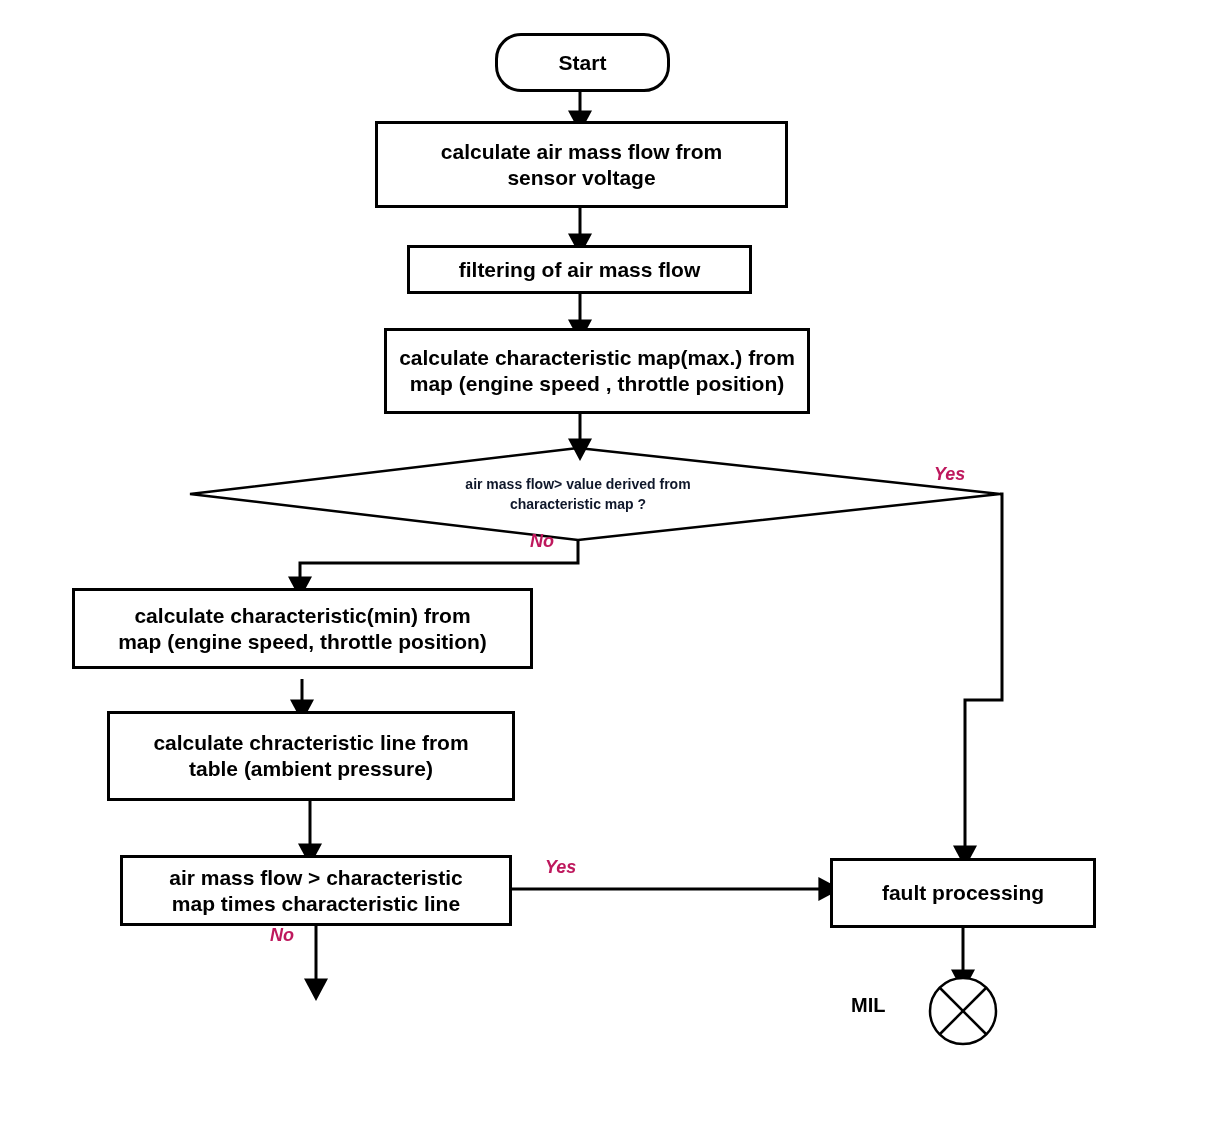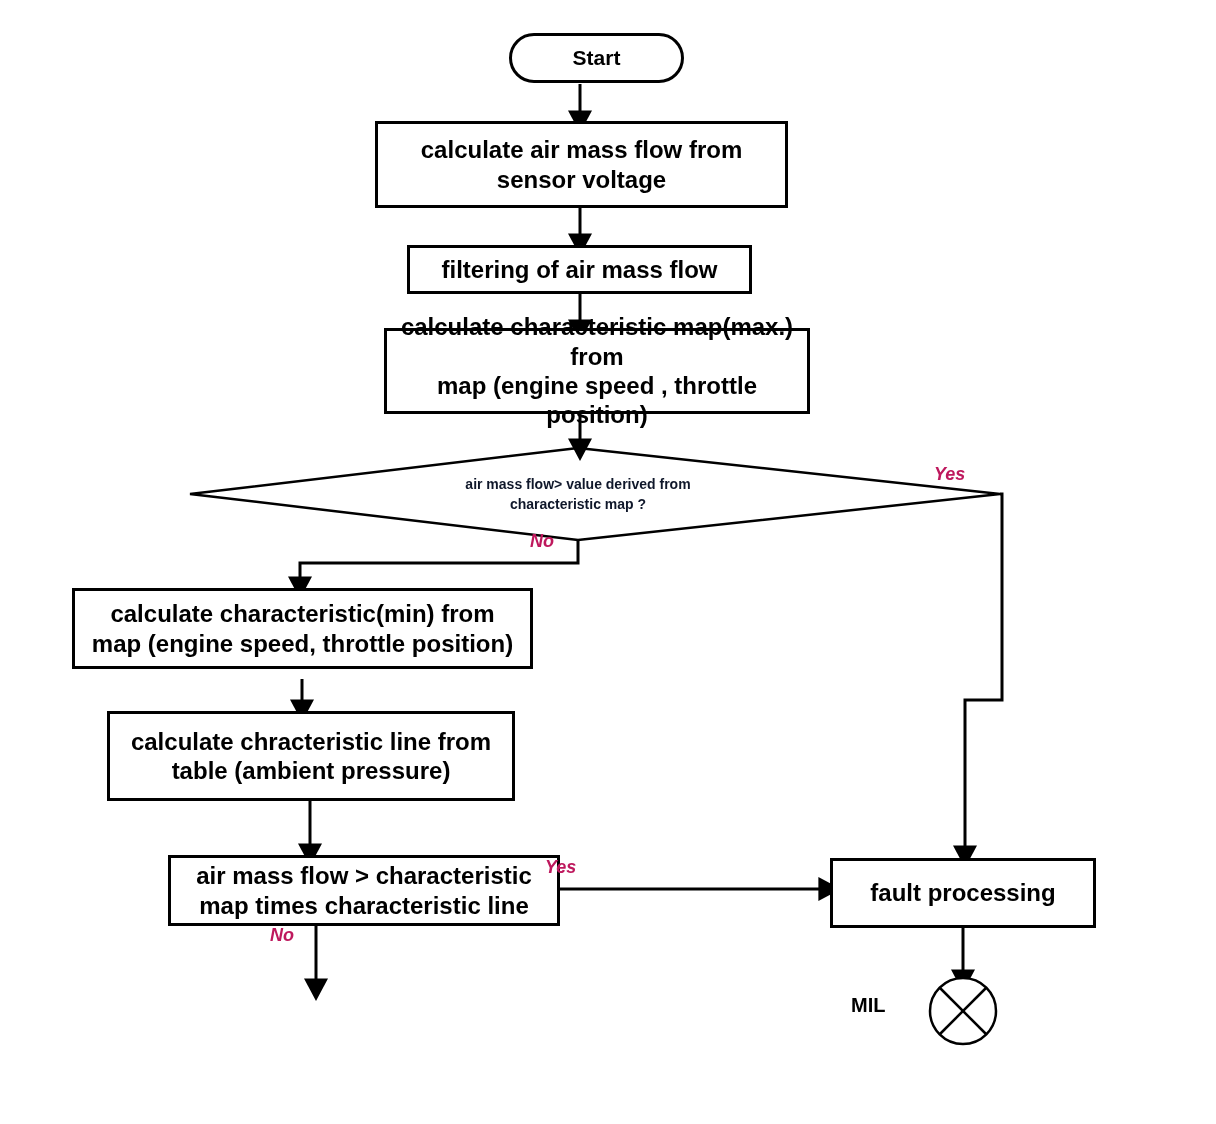--- a/index.html
+++ b/index.html
@@ -33,21 +33,21 @@
     justify-content: center;
     text-align: center;
     color: #000000;
     font-weight: bold;
     line-height: 1.22;
     z-index: 2;
   }
   .process {
     border: 3px solid #000000;
     background: #ffffff;
-    font-size: 24px;
+    font-size: 21px;
     padding: 2px 8px;
   }
   .terminator {
     border: 3px solid #000000;
     background: #ffffff;
     border-radius: 26px;
     font-size: 21px;
   }
   .decision-label {
     position: absolute;
@@ -113,21 +113,21 @@
 
     <line x1="963" y1="928" x2="963" y2="976" stroke="#000000" stroke-width="3" marker-end="url(#ah)"></line>
 
     <g>
       <circle cx="963" cy="1011" r="33" fill="#ffffff" stroke="#000000" stroke-width="2.5"></circle>
       <line x1="940" y1="988" x2="986" y2="1034" stroke="#000000" stroke-width="2.5"></line>
       <line x1="986" y1="988" x2="940" y2="1034" stroke="#000000" stroke-width="2.5"></line>
     </g>
   </svg>
 
-  <div class="node terminator" style="left:509px; top:33px; width:175px; height:50px;">
+  <div class="node terminator" style="left:495px; top:33px; width:175px; height:59px;">
     <span>Start</span>
   </div>
 
   <div class="node process" style="left:375px; top:121px; width:413px; height:87px;">
     <div>
       <div>calculate air mass flow  from</div>
       <div>sensor voltage</div>
     </div>
   </div>
 
@@ -157,21 +157,21 @@
     </div>
   </div>
 
   <div class="node process" style="left:107px; top:711px; width:408px; height:90px;text-align:center;">
     <div>
       <div>calculate chracteristic line from</div>
       <div>table (ambient pressure)</div>
     </div>
   </div>
 
-  <div class="node process" style="left:120px; top:855px; width:392px; height:71px;margin-left:48px;">
+  <div class="node process" style="left:120px; top:855px; width:392px; height:71px;">
     <div>
       <div>air mass flow &gt; characteristic</div>
       <div>map times characteristic line</div>
     </div>
   </div>
 
   <div class="edge-label" style="left:545px; top:857px;">Yes</div>
   <div class="edge-label" style="left:270px; top:925px;">No</div>
 
   <div class="node process" style="left:830px; top:858px; width:266px; height:70px;">

